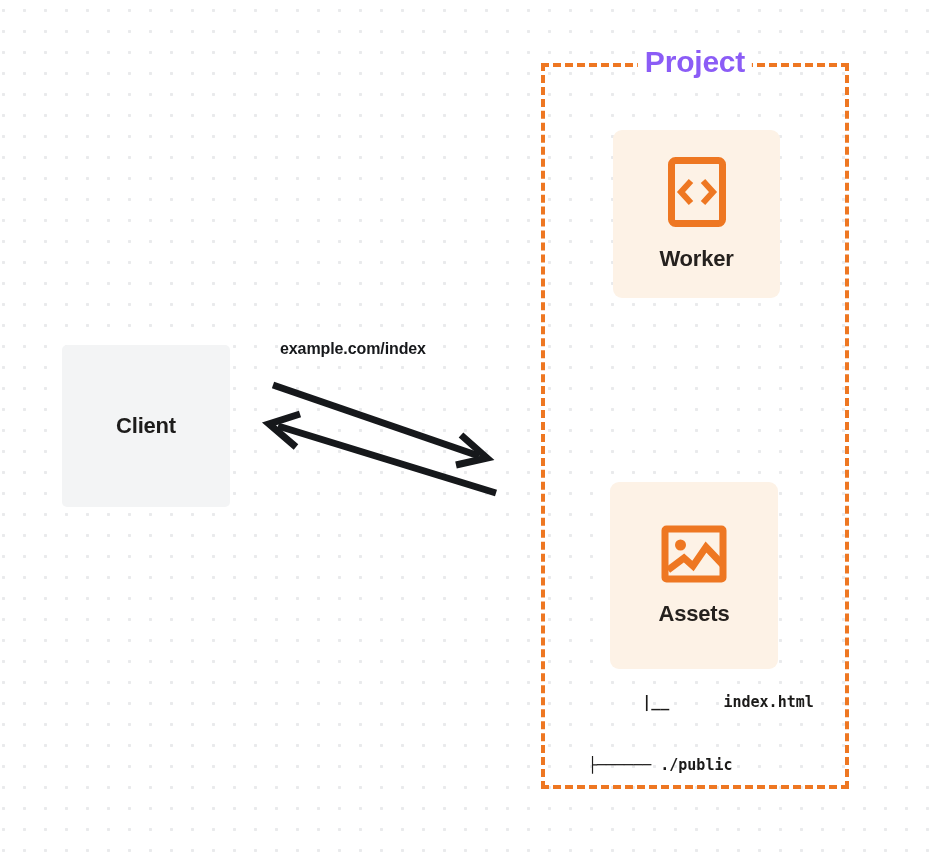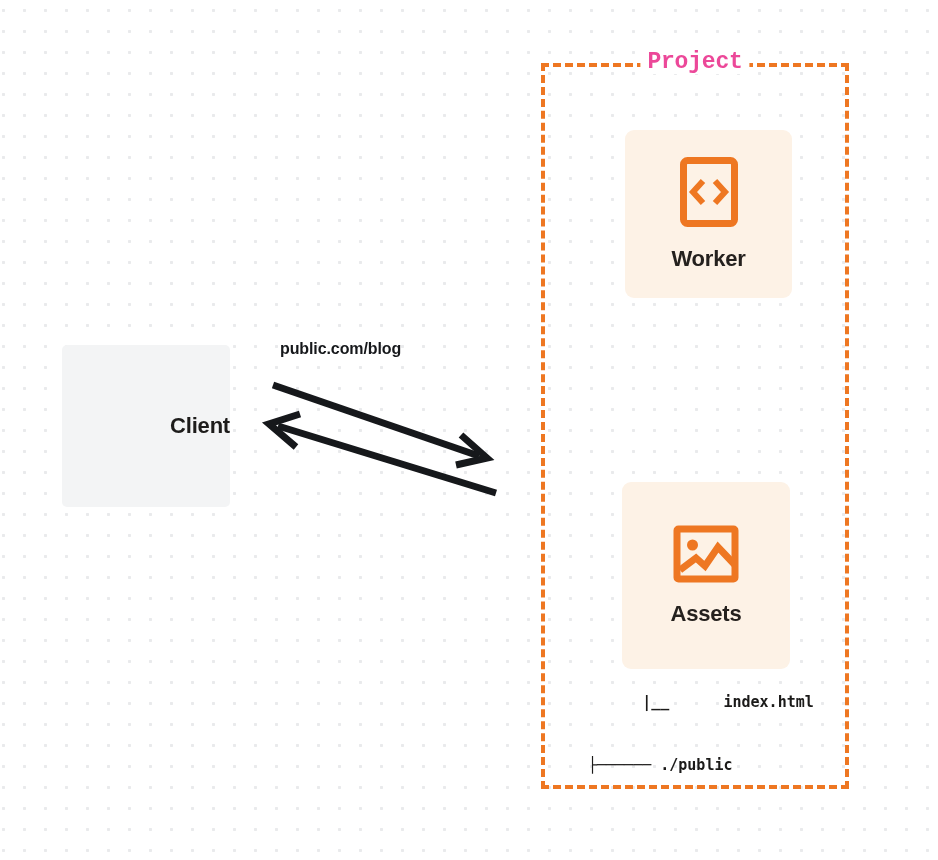--- a/index.html
+++ b/index.html
@@ -36,40 +36,38 @@
     box-sizing: border-box;
     background: transparent;
   }
   .project-title {
     position: absolute;
     left: 50%;
     top: -4px;
     transform: translate(-50%, -52%);
     background: #ffffff;
     padding: 0 7px;
-    color: #ec4899;
-    font-size: 23px;
+    color: #8b5cf6;
+    font-size: 30px;
     font-weight: bold;
     line-height: 1;
     white-space: nowrap;
     letter-spacing: -0.2px;
-    font-family: Liberation Mono, monospace;
   }
 
   
   .node-card {
     position: absolute;
     background: #fdf2e6;
     border-radius: 9px;
     display: flex;
     flex-direction: column;
     align-items: center;
     justify-content: center;
     box-sizing: border-box;
-    margin-left: 12px;
   }
   .node-card .icon-wrap {
     display: block;
     line-height: 0;
   }
   .node-card .node-label {
     margin-top: 18px;
     font-size: 22px;
     font-weight: bold;
     color: #25211e;
@@ -93,21 +91,21 @@
   #client-box {
     position: absolute;
     left: 62px;
     top: 345px;
     width: 168px;
     height: 162px;
     background: #f3f4f5;
     border-radius: 5px;
     display: flex;
     align-items: center;
-    justify-content: flex-end;
+    justify-content: center;
   }
   #client-box .node-label {
     font-size: 22px;
     font-weight: bold;
     color: #1d1c1b;
     letter-spacing: -0.2px;
   }
 
   
   #conn-label {
@@ -163,21 +161,21 @@
     <g>
       <line x1="496" y1="493" x2="278" y2="426" stroke="#16181b" stroke-width="7" stroke-linecap="butt"></line>
       <polyline points="296,447 269,424 300,414" fill="none" stroke="#16181b" stroke-width="7" stroke-linecap="butt" stroke-linejoin="miter"></polyline>
     </g>
   </svg>
 
   <div id="client-box">
     <span class="node-label">Client</span>
   </div>
 
-  <div id="conn-label">public.com/blog</div>
+  <div id="conn-label">example.com/index</div>
 
   <div class="project-container">
     <div class="project-title">Project</div>
   </div>
 
   <div id="worker-card" class="node-card">
     <span class="icon-wrap">
       <svg width="60" height="72" viewBox="0 0 60 72" aria-hidden="true">
         <rect x="4.5" y="4.5" width="51" height="63" rx="4" ry="4" fill="none" stroke="#ee7722" stroke-width="7"></rect>
         <polyline points="24,25 14,36 24,47" fill="none" stroke="#ee7722" stroke-width="6" stroke-linecap="butt" stroke-linejoin="miter"></polyline>

